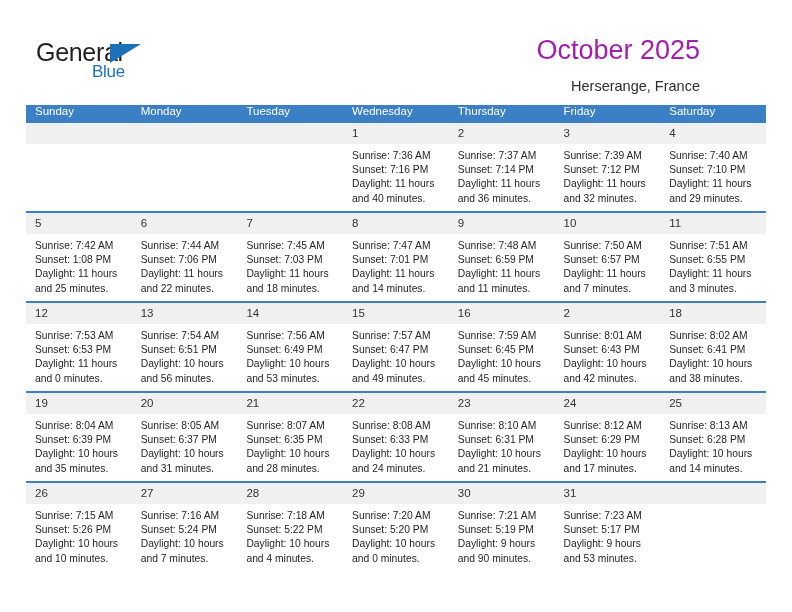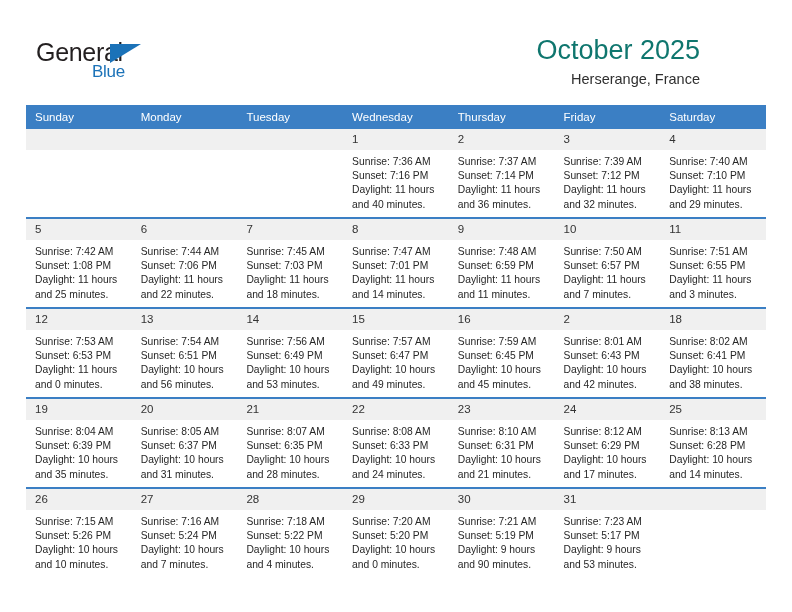--- a/index.html
+++ b/index.html
@@ -64,49 +64,49 @@
     font-family: "Liberation Sans", sans-serif;
   }
   .title-block {
     position: absolute;
     right: 36px;
     top: 34px;
     text-align: right;
   }
   .cal-title {
     font-size: 27px;
-    color: #0f766e;
+    color: #a21caf;
     font-weight: normal;
     line-height: 32px;
     white-space: nowrap;
   }
   .cal-sub {
     font-size: 14.5px;
     color: #2f2f2f;
     line-height: 20px;
-    margin-top: 3px;
+    margin-top: 10px;
     white-space: nowrap;
   }
 
   
   .calendar {
     position: absolute;
     left: 26px;
     top: 105px;
     width: 740px;
     border-collapse: collapse;
     table-layout: fixed;
   }
   .calendar th {
     background: #3b7fc4;
     color: #ffffff;
     font-size: 11.5px;
     font-weight: normal;
     text-align: left;
-    padding: 6px 0 6px 9px;
+    padding: 0 0 6px 9px;
     height: 11px;
     border: none;
   }
   .calendar td {
     vertical-align: top;
     padding: 0;
     border: none;
     border-top: 2px solid #3b7fc4;
     height: 88px;
     width: 105.7px;

